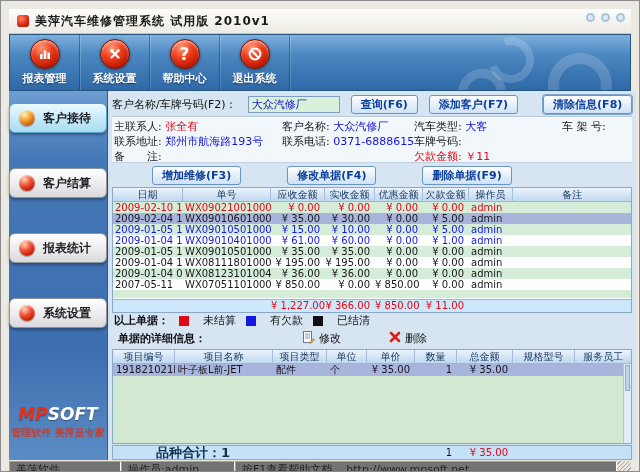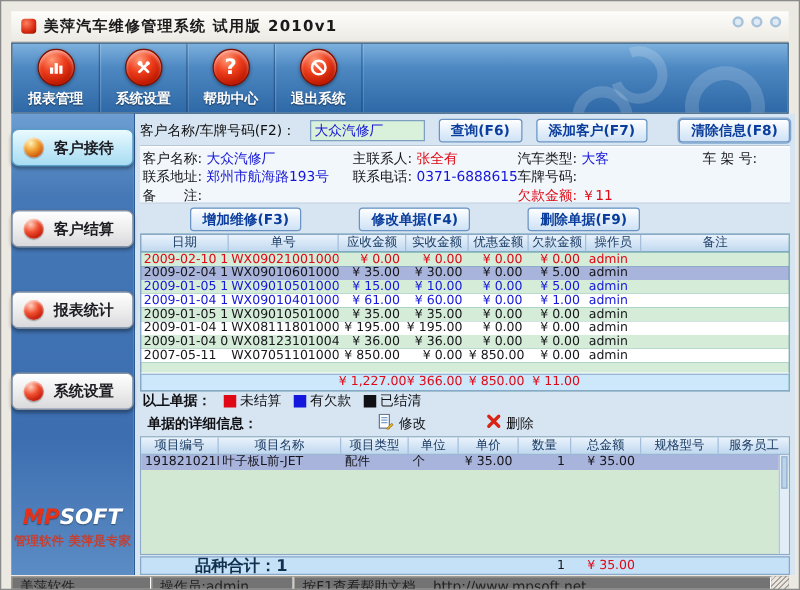--- a/index.html
+++ b/index.html
@@ -77,21 +77,21 @@
                 display:grid; grid-template-columns:168px 132px 148px 1fr; grid-auto-rows:15px;
                 font-size:11px; padding:1px 0 0 2px; }
   .fld { white-space:nowrap; overflow:hidden; }
   .lab { color:#18181c; }
   .val-blue { color:#1414d8; }
   .val-red { color:#e00814; }
 
   .actions-row { height:24px; display:flex; align-items:center; gap:46px; padding-left:40px; }
 
   
-  .otable { border:1px solid #8aa8c8; background:#0f766e; }
+  .otable { border:1px solid #8aa8c8; background:#ec4899; }
   .thead { height:14px; display:flex; background:linear-gradient(180deg,#eaf3fc 0%, #c0d8ef 100%);
            border-bottom:1px solid #9ab6d6; }
   .hcell { font-size:10px; color:#1c3c64; text-align:center; line-height:13px;
            border-right:1px solid #a4bedb; overflow:hidden; white-space:nowrap; }
   .hcell:last-child { border-right:none; }
   .trow { height:11px; display:flex; cursor:pointer; }
   .trow.g { background:#d5ecd8; }
   .trow.w { background:#ffffff; }
   .trow.sel { background:#a9b4dc; }
   .st-unsettled { color:#e00814; }
@@ -100,21 +100,21 @@
   .oc { font-size:10px; line-height:11px; overflow:hidden; white-space:nowrap; padding-left:2px; }
   .oc0 { width:70px; } .oc1 { width:88px; } .oc2 { width:54px; } .oc3 { width:50px; }
   .oc4 { width:48px; } .oc5 { width:46px; } .oc6 { width:44px; } .oc7 { flex:1; }
   .money { text-align:right; padding-right:5px; padding-left:0; }
   .filler-green { height:9px; background:#d5ecd8; border-bottom:1px solid #ffffff; }
   .totals-row { height:13px; display:flex; background:#cde8fa; border-top:1px solid #9ab6d6; }
   .totals-row .oc { font-size:10px; line-height:12px; color:#e00814; }
 
   .legend-row { height:17px; display:flex; align-items:center; gap:10px; font-size:11px; padding-left:2px; }
   .legend-title { font-weight:bold; color:#101014; }
-  .lg-item { display:flex; align-items:center; gap:3px; color:#101014;justify-content:flex-end; }
+  .lg-item { display:flex; align-items:center; gap:14px; color:#101014;justify-content:flex-end; }
   .swatch { width:10px; height:10px; display:inline-block; }
 
   .detail-bar { height:20px; display:flex; align-items:center; font-size:11px; padding-left:6px; }
   .detail-title { font-weight:bold; color:#101014; }
   .tool { display:flex; align-items:center; gap:4px; cursor:pointer; color:#101014; }
   .tool.modify { margin-left:96px; }
   .tool.delete { margin-left:48px; }
 
   
   .dtable { height:98px; border:1px solid #8aa8c8; background:#d2e8d2; display:flex; flex-direction:column; position:relative; }
@@ -233,22 +233,22 @@
 
       <div class="search-row">
         <span class="search-label">客户名称/车牌号码(F2)：</span>
         <input class="search-input" value="大众汽修厂" style="">
         <button class="btn">查询(F6)</button>
         <button class="btn">添加客户(F7)</button>
         <button class="btn default">清除信息(F8)</button>
       </div>
 
       <div class="info-panel">
+        <span class="fld"><span class="lab">主联系人:</span> <span class="val-red">张全有</span></span>
         <span class="fld"><span class="lab">客户名称:</span> <span class="val-blue">大众汽修厂</span></span>
-        <span class="fld"><span class="lab">主联系人:</span> <span class="val-red">张全有</span></span>
         <span class="fld"><span class="lab">汽车类型:</span> <span class="val-blue">大客</span></span>
         <span class="fld"><span class="lab">车 架 号:</span> <span class="val-blue"></span></span>
         <span class="fld"><span class="lab">联系地址:</span> <span class="val-blue">郑州市航海路193号</span></span>
         <span class="fld"><span class="lab">联系电话:</span> <span class="val-blue">0371-68886153</span></span>
         <span class="fld"><span class="lab">车牌号码:</span> <span class="val-blue"></span></span>
         <span class="fld"></span>
         <span class="fld"><span class="lab">备　　注:</span> <span class="val-blue"></span></span>
         <span class="fld"></span>
         <span class="fld"><span class="val-red">欠款金额:</span> <span class="val-red">￥11</span></span>
         <span class="fld"></span>

